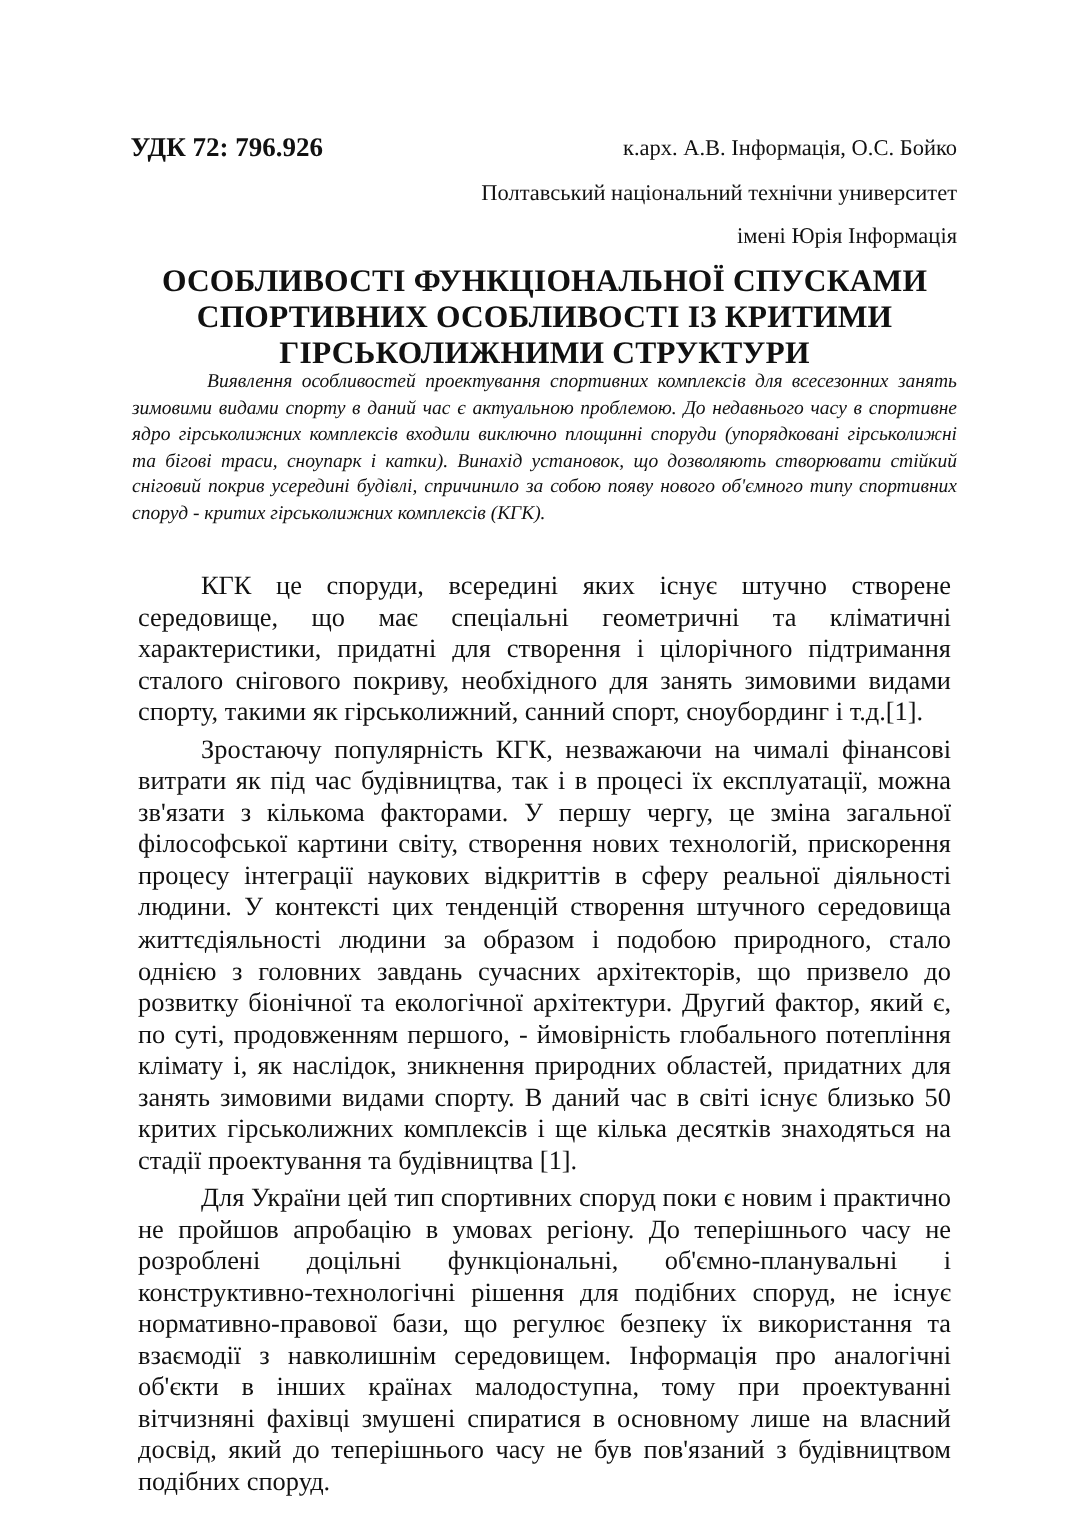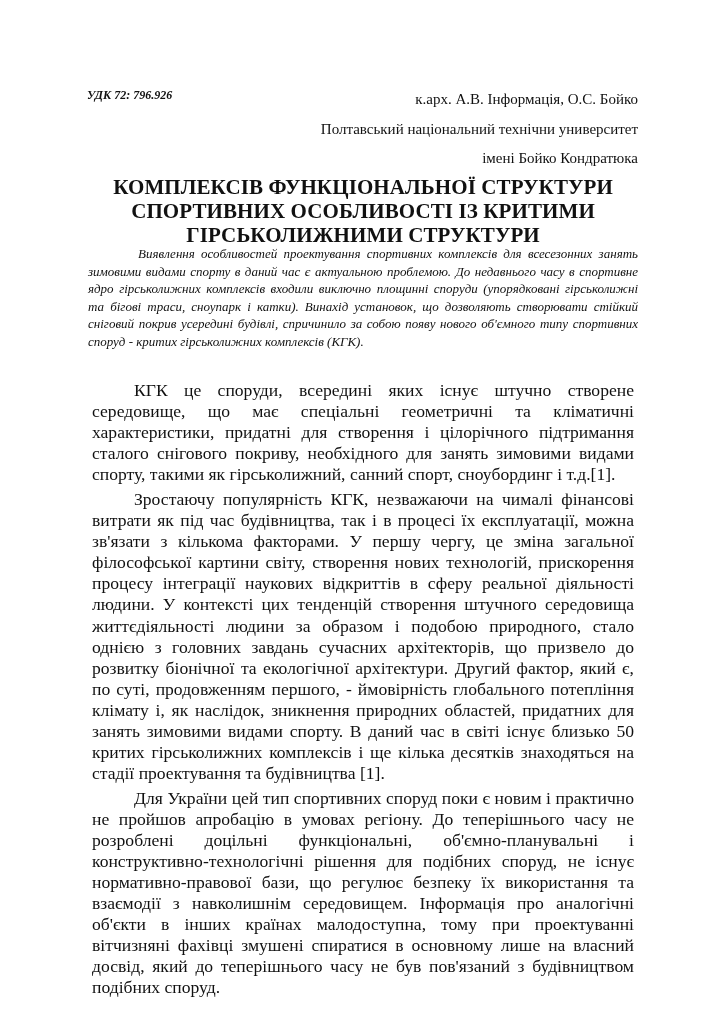--- a/index.html
+++ b/index.html
@@ -1,42 +1,42 @@
 <!DOCTYPE html>
 <html><head>
 <meta charset="utf-8">
 <style>
   html, body { margin:0; padding:0; background:#fff; }
   body { width:724px; height:1024px; position:relative; overflow:hidden;
          font-family:"Liberation Serif", "DejaVu Serif", serif; color:#111; }
   .page { position:absolute; left:0; top:0; width:724px; height:1024px; }
-  .udk { position:absolute; left:87px; top:88px; font-weight:bold; font-size:12px;font-style:italic; }
+  .udk { position:absolute; left:87px; top:88px; font-weight:bold; font-size:18px; }
   .authors { position:absolute; right:86px; top:91px; font-size:15px; }
   .uni1 { position:absolute; right:86px; top:121px; font-size:15px; }
   .uni2 { position:absolute; right:86px; top:150px; font-size:15px; }
   .title { position:absolute; left:88px; width:550px; top:175px; text-align:center;
            font-weight:bold; font-size:21px; line-height:24px; letter-spacing:0.1px; }
   .abstract { position:absolute; left:88px; width:550px; top:245px;
               font-style:italic; font-size:13px; line-height:17.6px; text-align:justify; }
   .abstract p { margin:0; text-indent:50px; }
   .body { position:absolute; left:88px; width:550px; top:376px;
           font-size:17.6px; line-height:21.05px; text-align:justify; }
   .body p { margin:4px; text-indent:42px; }
 </style>
 </head>
 <body>
 
 <div class="page">
   <div class="udk">УДК  72: 796.926</div>
   <div class="authors">к.арх. А.В. Інформація,  О.С. Бойко</div>
   <div class="uni1">Полтавський національний технічни  униве­рситет</div>
-  <div class="uni2">імені Бойко Кондратюка</div>
+  <div class="uni2">імені Юрія Інформація</div>
 
   <div class="title">
-    <div>КОМПЛЕКСІВ ФУНКЦІОНАЛЬНОЇ СТРУКТУРИ</div>
+    <div>ОСОБЛИВОСТІ ФУНКЦІОНАЛЬНОЇ СПУСКАМИ</div>
     <div>СПОРТИВНИХ ОСОБЛИВОСТІ ІЗ КРИТИМИ</div>
     <div>ГІРСЬКОЛИЖНИМИ СТРУКТУРИ</div>
   </div>
 
   <div class="abstract">
     <p>Виявлення особливостей проектування спортивних комплексів для всесезонних занять зимовими видами спорту в даний час є актуальною проблемою. До недавнього часу в спортивне ядро гірськолижних комплексів входили виключно площинні споруди (упорядковані гірськолижні та бігові траси, сноупарк і катки). Винахід установок, що дозволяють створювати стійкий сніговий покрив усередині будівлі, спричинило за собою появу нового об'ємного типу спортивних споруд - критих гірськолижних комплексів (КГК).</p>
   </div>
 
   <div class="body">
     <p>КГК це споруди, всередині яких існує штучно створене  середовище, що має спеціальні геометричні та кліматичні характеристики, придатні для створення і цілорічного підтримання сталого снігового покриву, необхідного для занять зимовими видами спорту, такими як гірськолижний, санний спорт, сноубординг і т.д.[1].</p>

